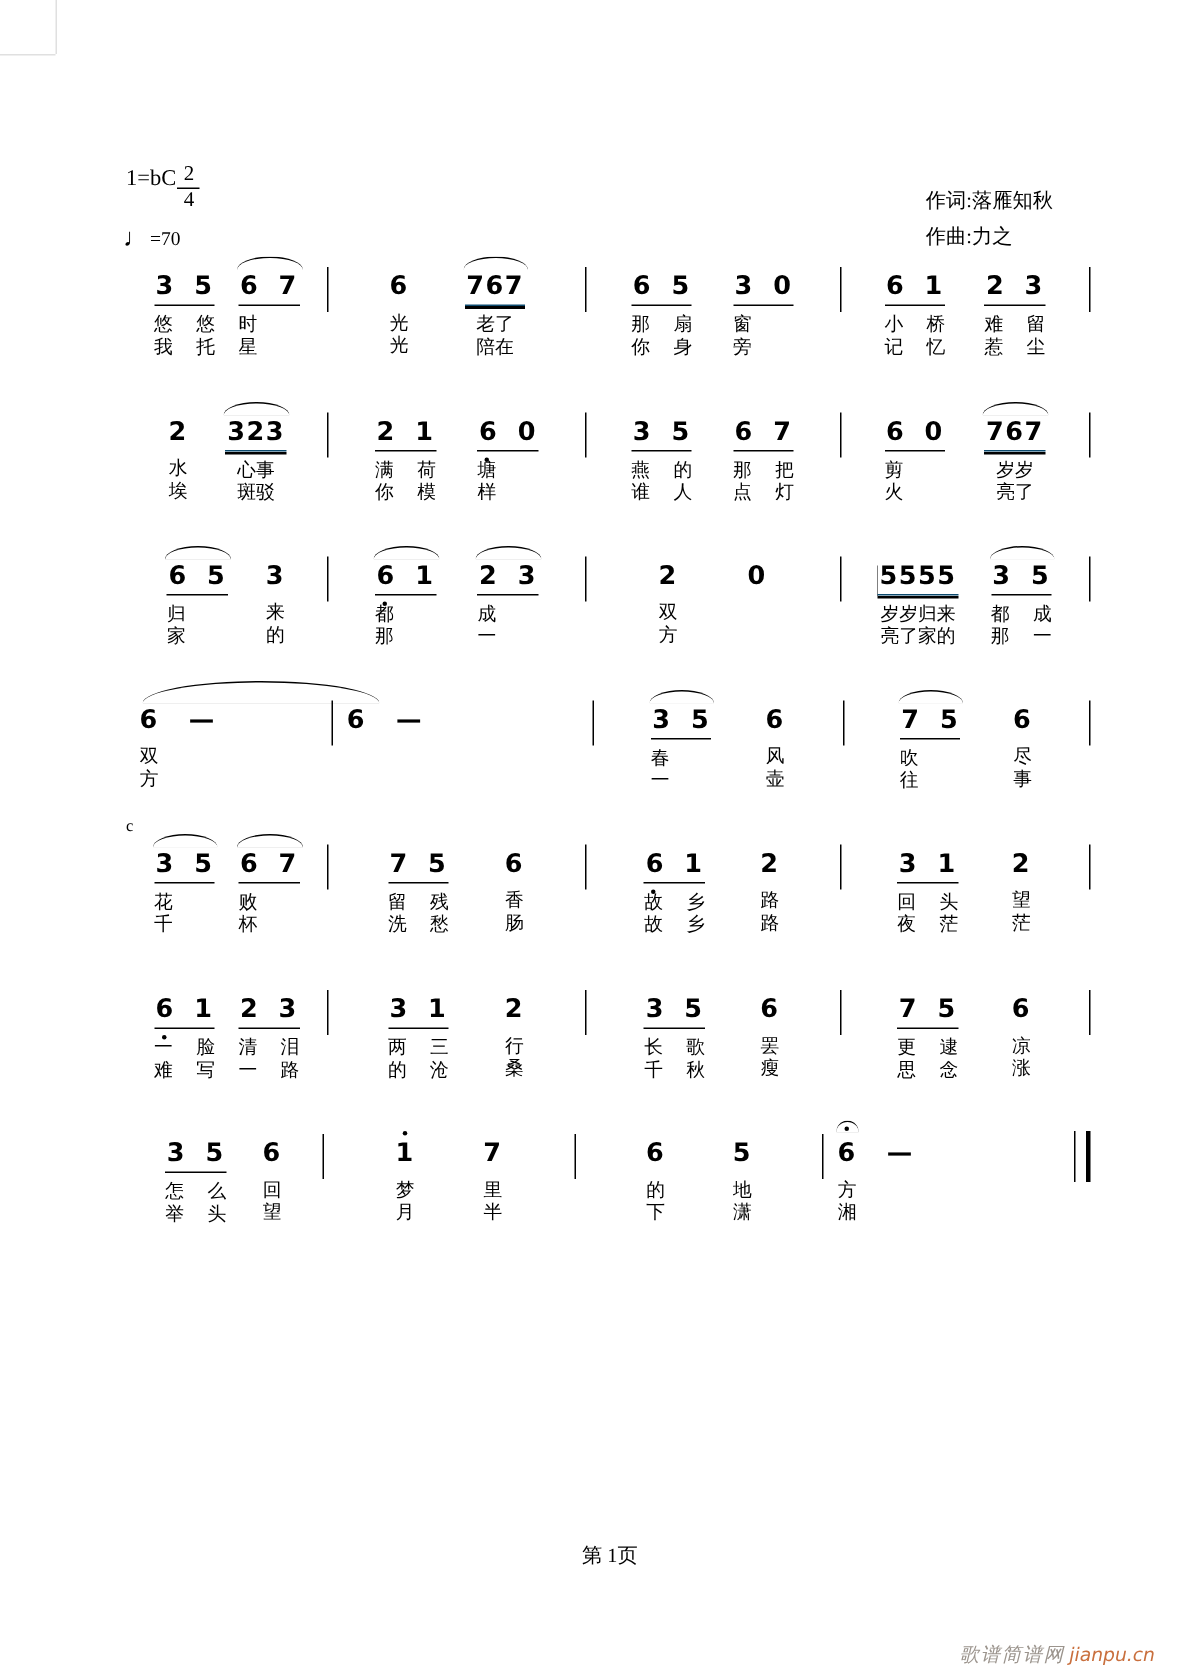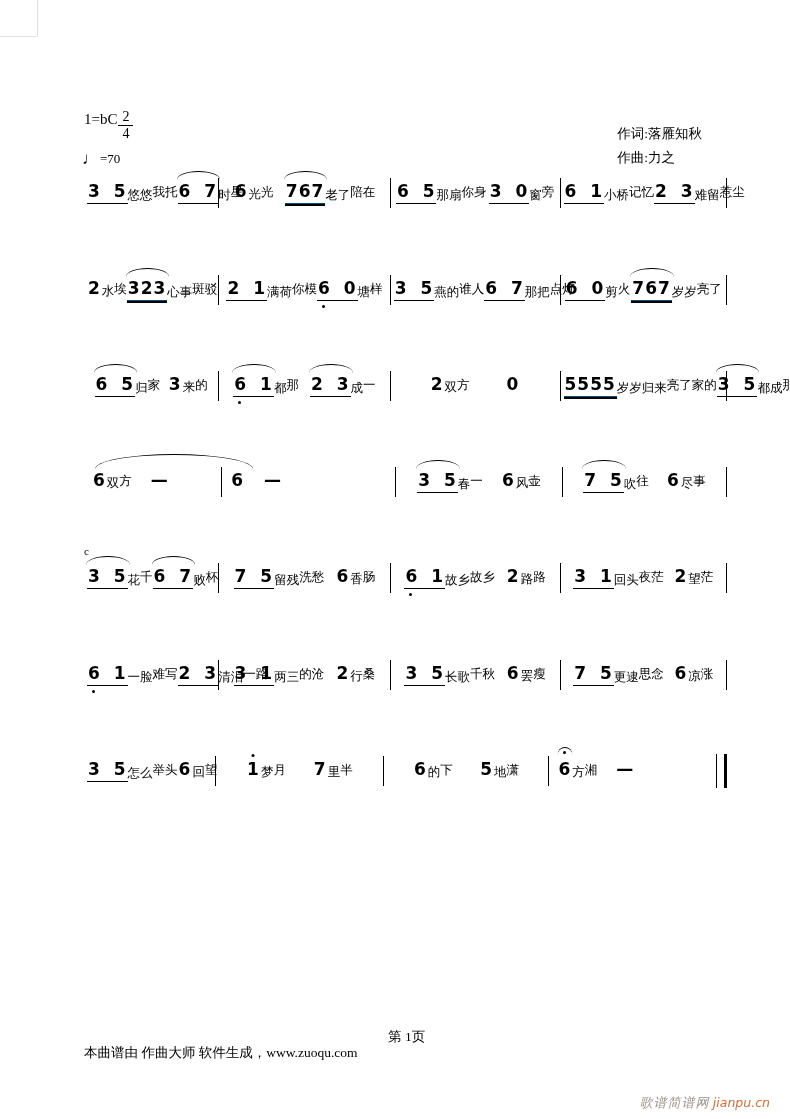--- a/index.html
+++ b/index.html
@@ -26,21 +26,21 @@
   .stray{position:absolute;left:84px;top:545px;font-size:11px;}
 
   #score{position:absolute;left:84px;top:0;width:643px;}
   .score-line{position:absolute;left:0;width:100%;display:flex;align-items:flex-start;}
   .measure{display:flex;justify-content:space-evenly;align-items:flex-start;padding:0 3px;min-width:0;}
   .measure.left{justify-content:flex-start;gap:18px;padding-left:8px;}
   .bar{width:1px;background:#000;height:30px;margin-top:-4px;flex:none;}
   .bar.final{width:7px;background:transparent;border-left:1px solid #000;border-right:3px solid #000;
              height:34px;margin-top:-6px;}
 
-  .cell{display:flex;flex-direction:row;align-items:center;}
+  .cell{display:flex;flex-direction:column;align-items:center;}
   .nwrap{position:relative;line-height:1;}
   .n{display:inline-block;font-family:"DejaVu Sans","Liberation Sans",sans-serif;font-weight:bold;
      font-size:17px;letter-spacing:1px;word-spacing:6px;white-space:pre;padding:0 1px 2px;line-height:1.1;}
   .u1{border-bottom:1px solid #000;}
   .u2{border-bottom:1px solid #0c4a6e;box-shadow:0 2px 0 0 #000;}
 
   .slur{position:absolute;top:-11px;left:-1px;right:-2px;min-width:24px;height:8px;
         border-top:1px solid #000;border-radius:50% 50% 0 0 / 100% 100% 0 0;}
   .slur.wide{left:3px;right:auto;width:158px;height:14px;top:-17px;}
 
@@ -207,21 +207,21 @@
             <div class="nwrap"><span class="slur"></span><span class="n u2">323</span></div>
             <div class="lyr r1 single">
               <span>心事</span>
             </div>
             <div class="lyr r2 single">
               <span>斑驳</span>
             </div>
           </div>
         </div>
         <div class="bar"></div>
-        <div class="measure" style="flex: 100 1 0%; justify-content: center;">
+        <div class="measure" style="flex: 100 1 0%;">
           <div class="cell">
             <div class="nwrap"><span class="n u1">2 1</span></div>
             <div class="lyr r1">
               <span>满</span>
               <span>荷</span>
             </div>
             <div class="lyr r2">
               <span>你</span>
               <span>模</span>
             </div>
@@ -718,19 +718,18 @@
           </div>
           <div class="cell">
             <div class="nwrap"><span class="n">—</span></div>
           </div>
         </div>
         <div class="bar final"></div>
       </div>
     </div>
 
   <div class="pageno">第 1页</div>
-  <div class="footer">本曲谱由 作曲大师 软件生成，www.zuoqu.com</div>
 
   <div class="watermark">
     <span class="wm-cn">歌谱简谱网</span>
     <span class="wm-en">jianpu.cn</span>
   </div>
 </div>
 
 </body></html>

